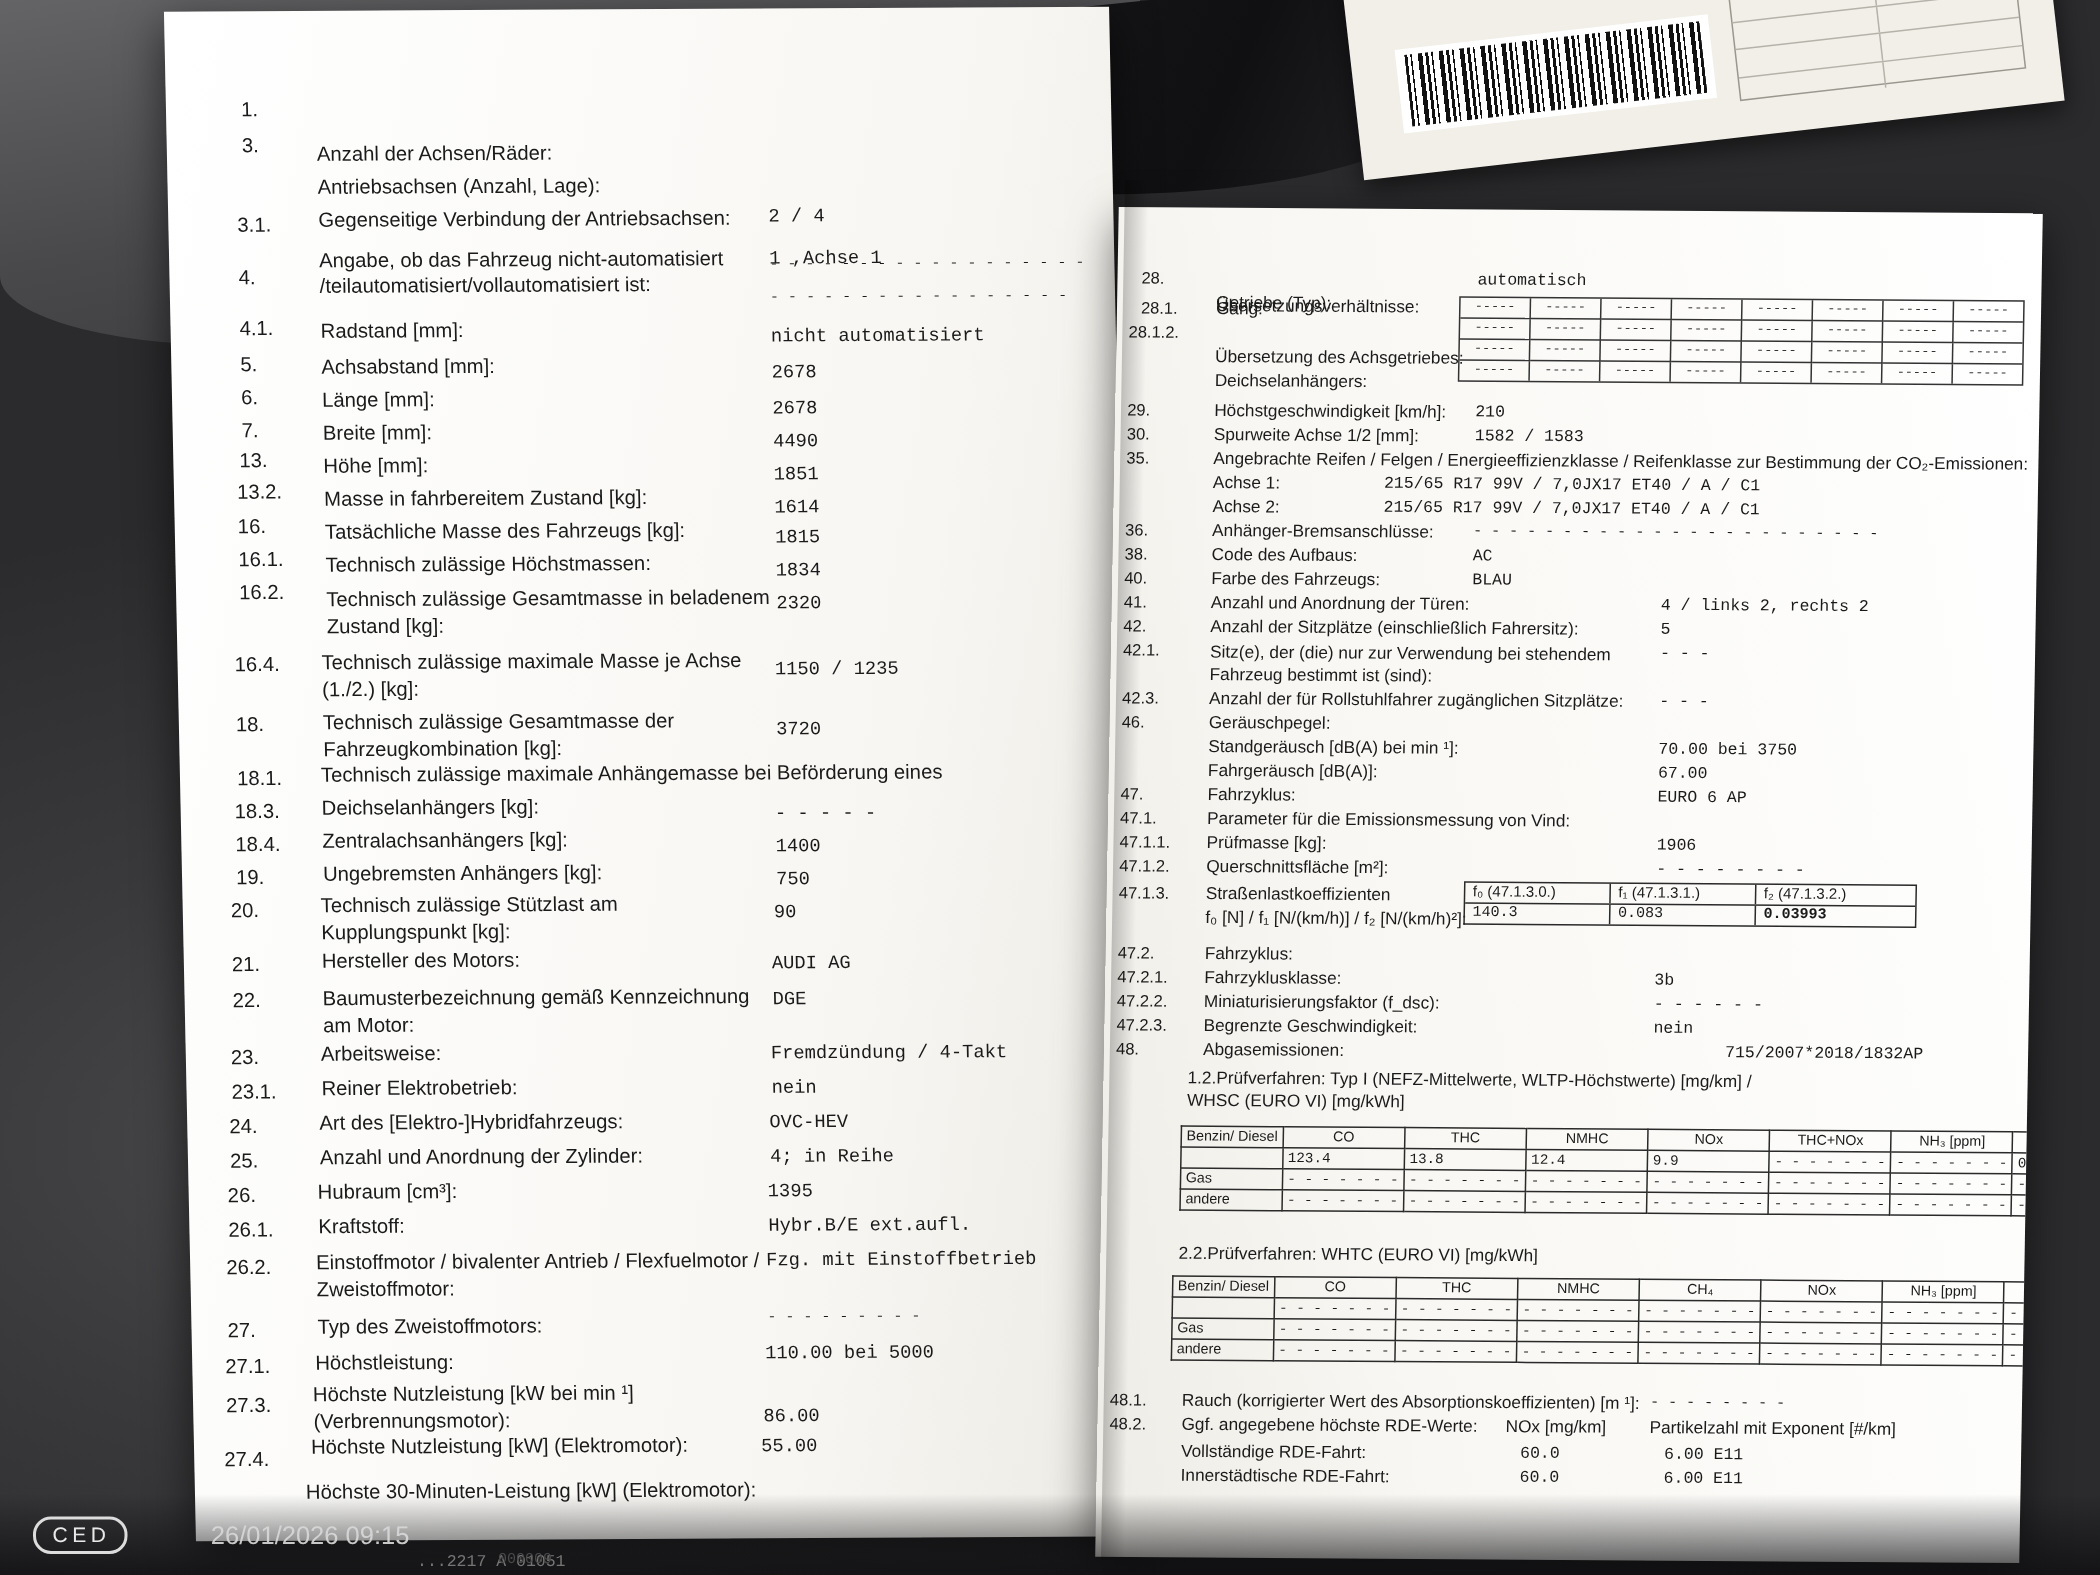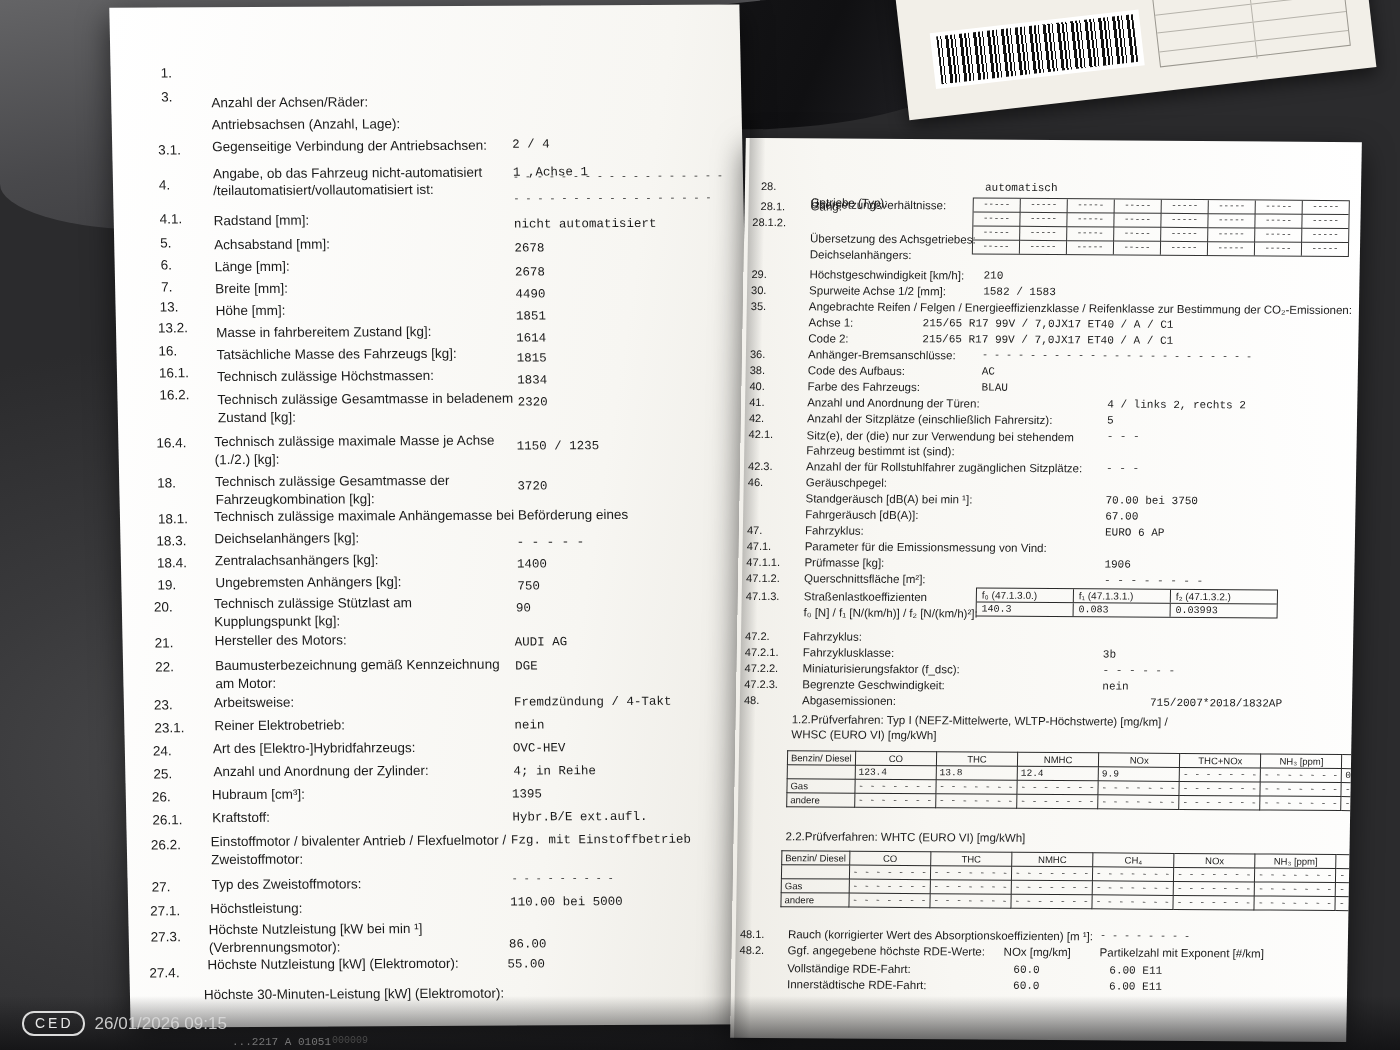--- a/index.html
+++ b/index.html
@@ -90,21 +90,21 @@
   .wm{position:absolute;left:0;bottom:0;width:1400px;height:54px;
      background:linear-gradient(180deg,rgba(20,20,22,.0),rgba(12,12,14,.75));}
   .ced{position:absolute;left:22px;bottom:14px;display:flex;align-items:center;gap:10px;}
   .ced .logo{border:2px solid #dcdcdc;border-radius:12px;color:#e8e8e8;font-size:14px;
     letter-spacing:3px;padding:2px 9px 3px 11px;font-family:"Liberation Sans",sans-serif;}
   .ced .stamp{color:#d8d8d8;font-size:17px;font-family:"Liberation Sans",sans-serif;opacity:.92;}
   .footcode{position:absolute;left:232px;bottom:2px;color:#8d8d8d;font-size:11px;
     font-family:"Liberation Mono",monospace;opacity:.8;}
   .footcode2{position:absolute;left:332px;bottom:4px;color:#4a4a4a;font-size:10px;
     font-family:"Liberation Mono",monospace;}
-  .blur{filter:blur(0.35px);}
+  .blur{filter:blur(0.35px);margin-left:46px;}
 </style>
 </head>
 <body>
 
 <div class="stage">
   <div class="bg"></div>
   <div class="bg-seat"></div>
   <div class="bg-dark-strip"></div>
 
   <div class="paper-top">
@@ -323,21 +323,21 @@
       <div class="num" style="left:8px;top:146px;">30.</div>
       <div class="row" style="left:66px;top:146px;">Spurweite Achse 1/2 [mm]:</div>
       <div class="val" style="left:240px;top:146px;">1582   / 1583</div>
 
       <div class="num" style="left:8px;top:162px;">35.</div>
       <div class="row" style="left:66px;top:162px;">Angebrachte Reifen / Felgen / Energieeffizienzklasse / Reifenklasse zur Bestimmung der CO₂-Emissionen:</div>
 
       <div class="row" style="left:66px;top:178px;">Achse 1:</div>
       <div class="val" style="left:180px;top:178px;">215/65 R17 99V        / 7,0JX17 ET40        / A  / C1</div>
 
-      <div class="row" style="left:66px;top:194px;">Code 2:</div>
+      <div class="row" style="left:66px;top:194px;">Achse 2:</div>
       <div class="val" style="left:180px;top:194px;">215/65 R17 99V        / 7,0JX17 ET40        / A  / C1</div>
 
       <div class="num" style="left:8px;top:210px;">36.</div>
       <div class="row" style="left:66px;top:210px;">Anhänger-Bremsanschlüsse:</div>
       <div class="val" style="left:240px;top:210px;font-size:10px;">- - - - - - - - - - - - - - - - - - - - - - -</div>
 
       <div class="num" style="left:8px;top:226px;">38.</div>
       <div class="row" style="left:66px;top:226px;">Code des Aufbaus:</div>
       <div class="val" style="left:240px;top:226px;">AC</div>
 
@@ -391,21 +391,21 @@
 
       <div class="slc" style="left:238px;top:448px;">
         <div class="hr">
           <div class="c" style="width:86px;">f₀ (47.1.3.0.)</div>
           <div class="c" style="width:86px;">f₁ (47.1.3.1.)</div>
           <div class="c" style="width:96px;">f₂ (47.1.3.2.)</div>
         </div>
         <div class="vr">
           <div class="c mono" style="width:86px;">140.3</div>
           <div class="c mono" style="width:86px;">0.083</div>
-          <div class="c mono" style="width:96px;">0.03993</div>
+          <div class="c mono" style="width:96px;font-weight:bold;">0.03993</div>
         </div>
       </div>
 
       <div class="num" style="left:8px;top:492px;">47.2.</div>
       <div class="row" style="left:66px;top:492px;">Fahrzyklus:</div>
 
       <div class="num" style="left:8px;top:508px;">47.2.1.</div>
       <div class="row" style="left:66px;top:508px;">Fahrzyklusklasse:</div>
       <div class="val" style="left:366px;top:508px;">3b</div>
 

